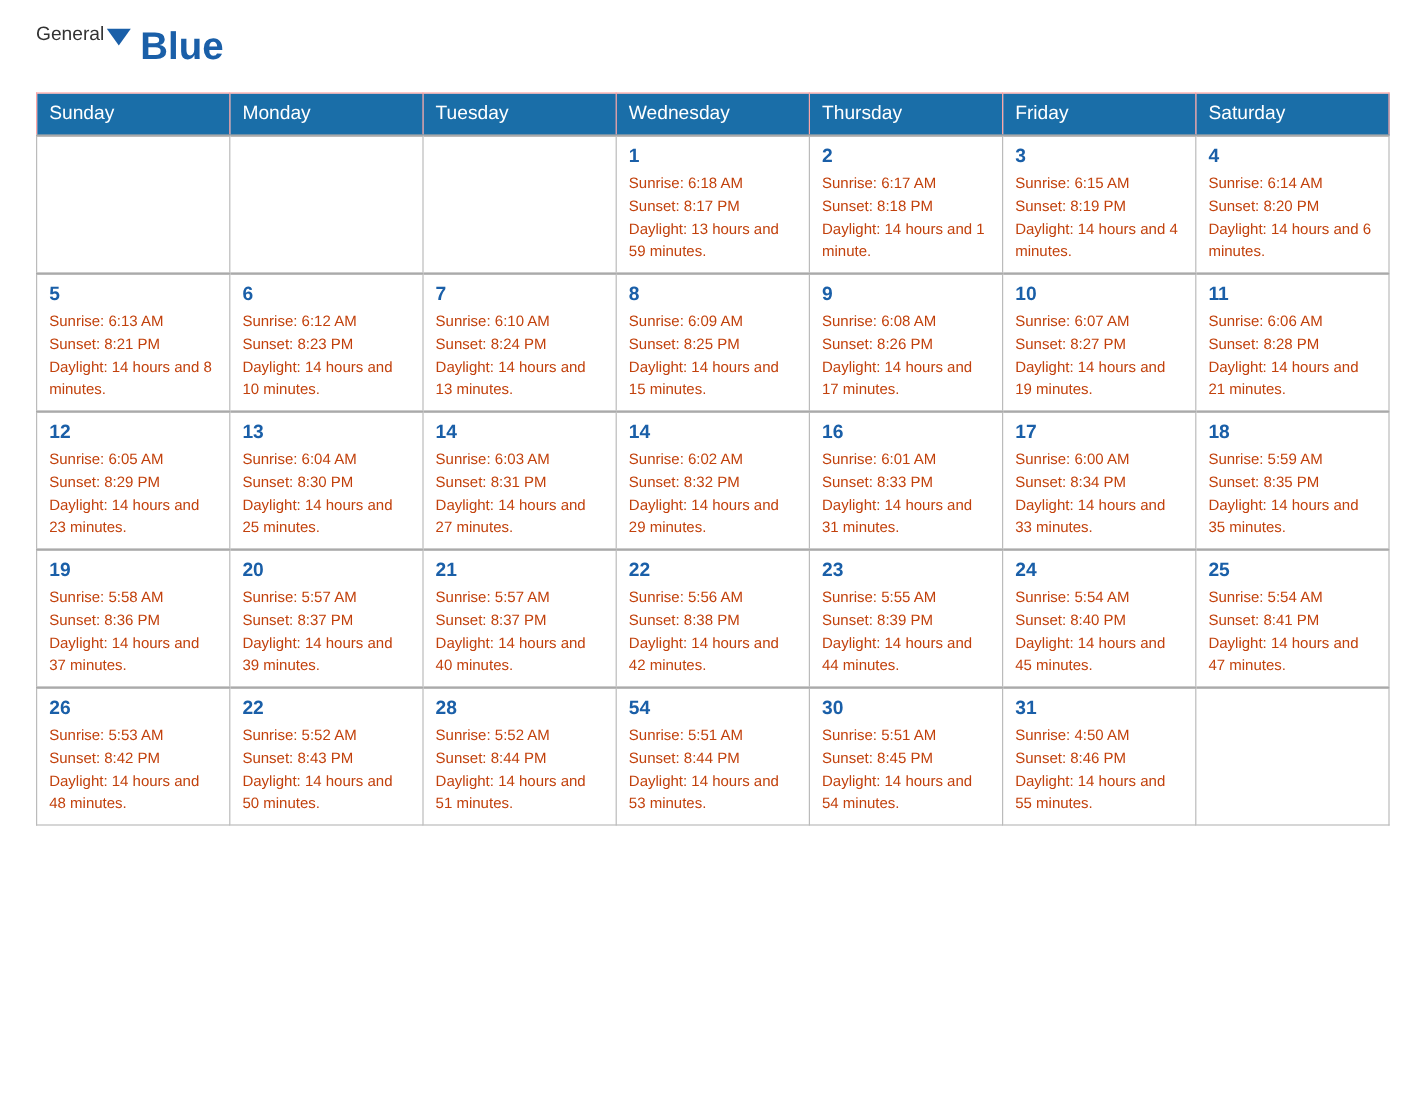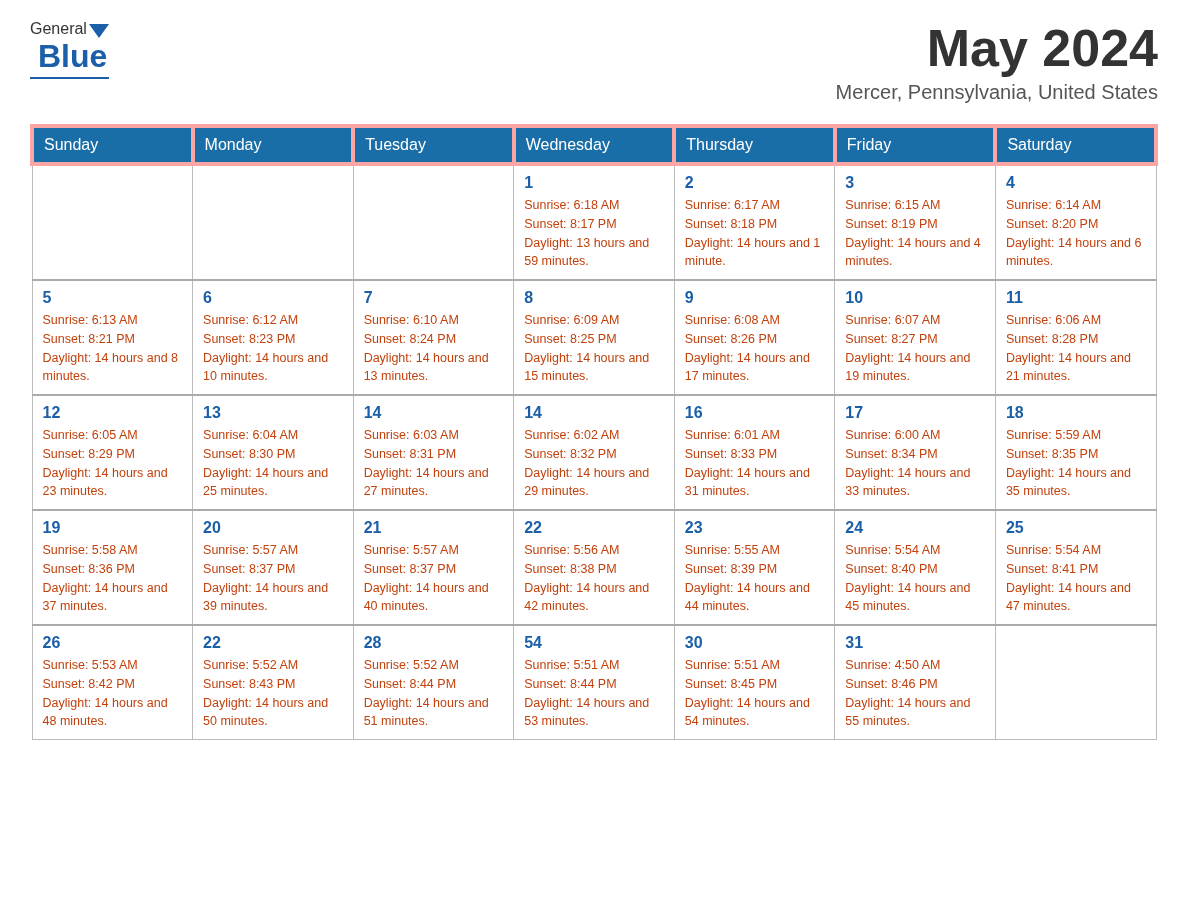--- a/index.html
+++ b/index.html
@@ -12,21 +12,21 @@
       min-height: 918px;
     }
     .header {
       display: flex;
       justify-content: space-between;
       align-items: flex-start;
       margin-bottom: 20px;
     }
     .logo {
       display: flex;
-      flex-direction: column;
+      flex-direction: row;
       align-items: flex-start;
     }
     .logo-general { color: #333; }
     .logo-arrow {
       display: inline-block;
       width: 0;
       height: 0;
       border-left: 10px solid transparent;
       border-right: 10px solid transparent;
       border-top: 14px solid #1a5fa8;
@@ -68,21 +68,21 @@
       border-collapse: collapse;
       border: 1px solid #bbb;
     }
     .calendar th {
       background: #1a6ea8;
       color: #fff;
       padding: 8px 10px;
       font-size: 16px;
       font-weight: normal;
       text-align: left;
-      border: 4px solid #fca5a5;
+      border: 1px solid #fca5a5;
     }
     .calendar td {
       vertical-align: top;
       padding: 8px 10px;
       border: 1px solid #bbb;
       width: calc(100% / 7);
       min-height: 110px;
       font-size: 13px;
       color: #333;
     }
@@ -112,24 +112,20 @@
   <div class="logo">
     <div class="logo-line">
       <span class="logo-general">General</span>
       <span class="logo-arrow"></span>
     </div>
     <div class="logo-line" style="margin-left:4px;">
       <span class="logo-blue">Blue</span>
     </div>
     <div class="logo-underline"></div>
   </div>
-  <div class="title-area">
-    <div class="month-year">May 2024</div>
-    <div class="location">Mercer, Pennsylvania, United States</div>
-  </div>
 </div>
 
 <table class="calendar">
   <thead>
     <tr>
     <th>Sunday</th>
         <th>Monday</th>
         <th>Tuesday</th>
         <th>Wednesday</th>
         <th>Thursday</th>

